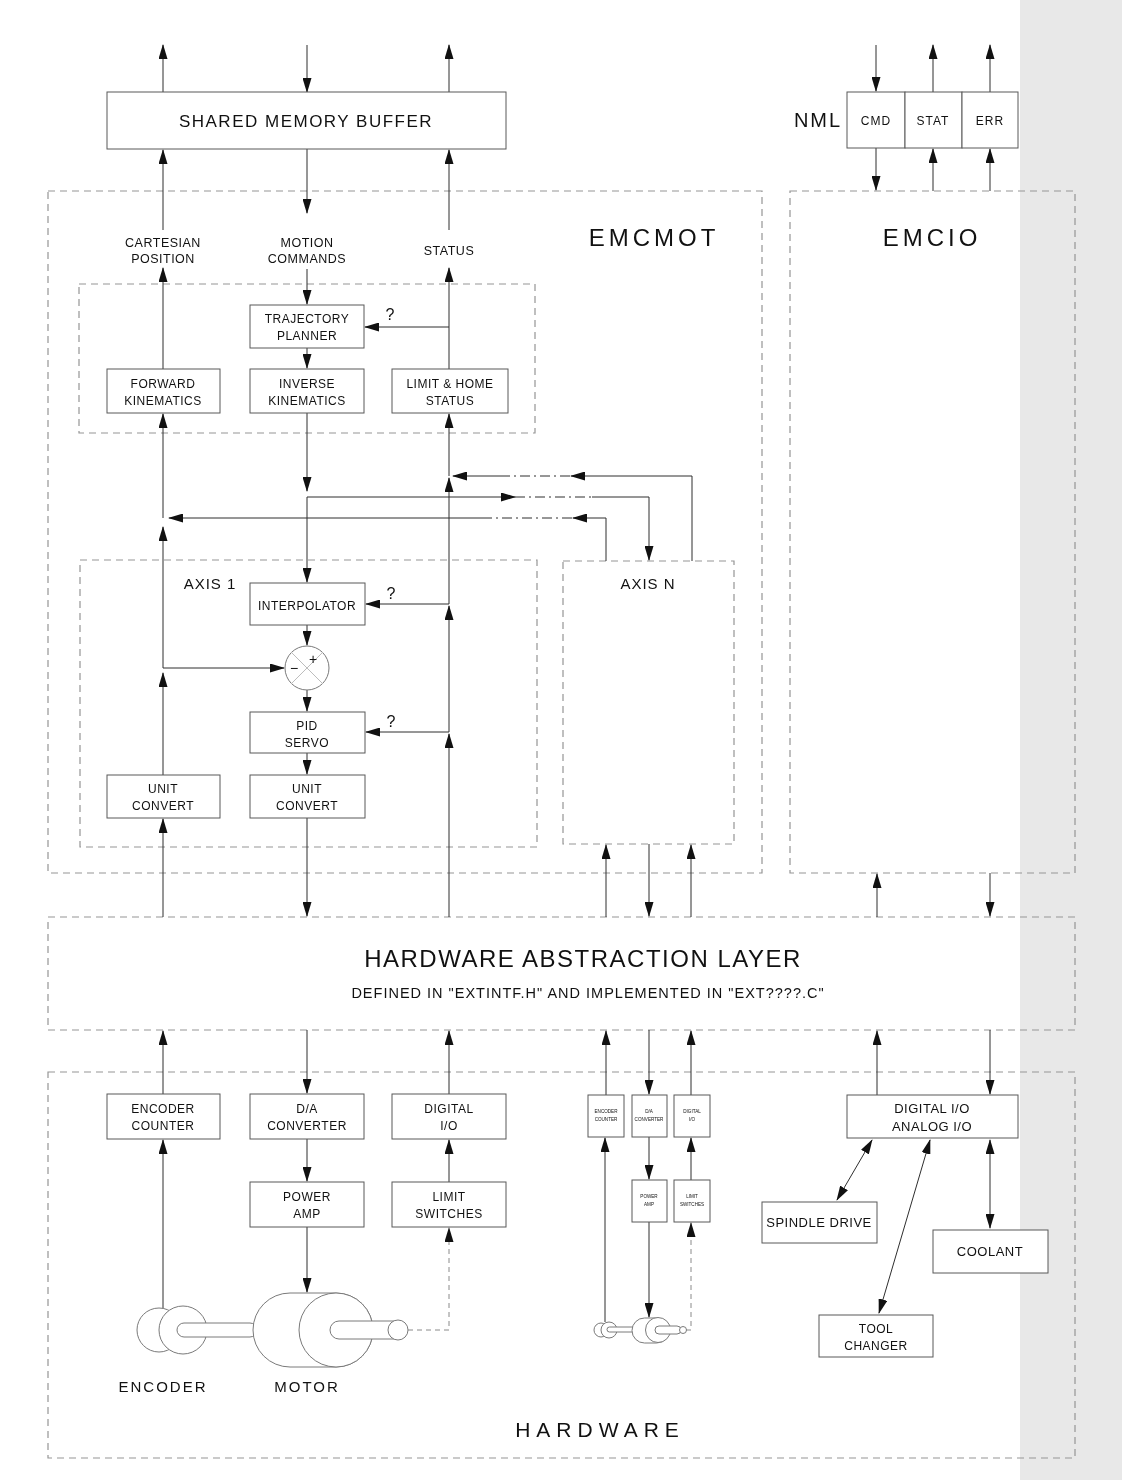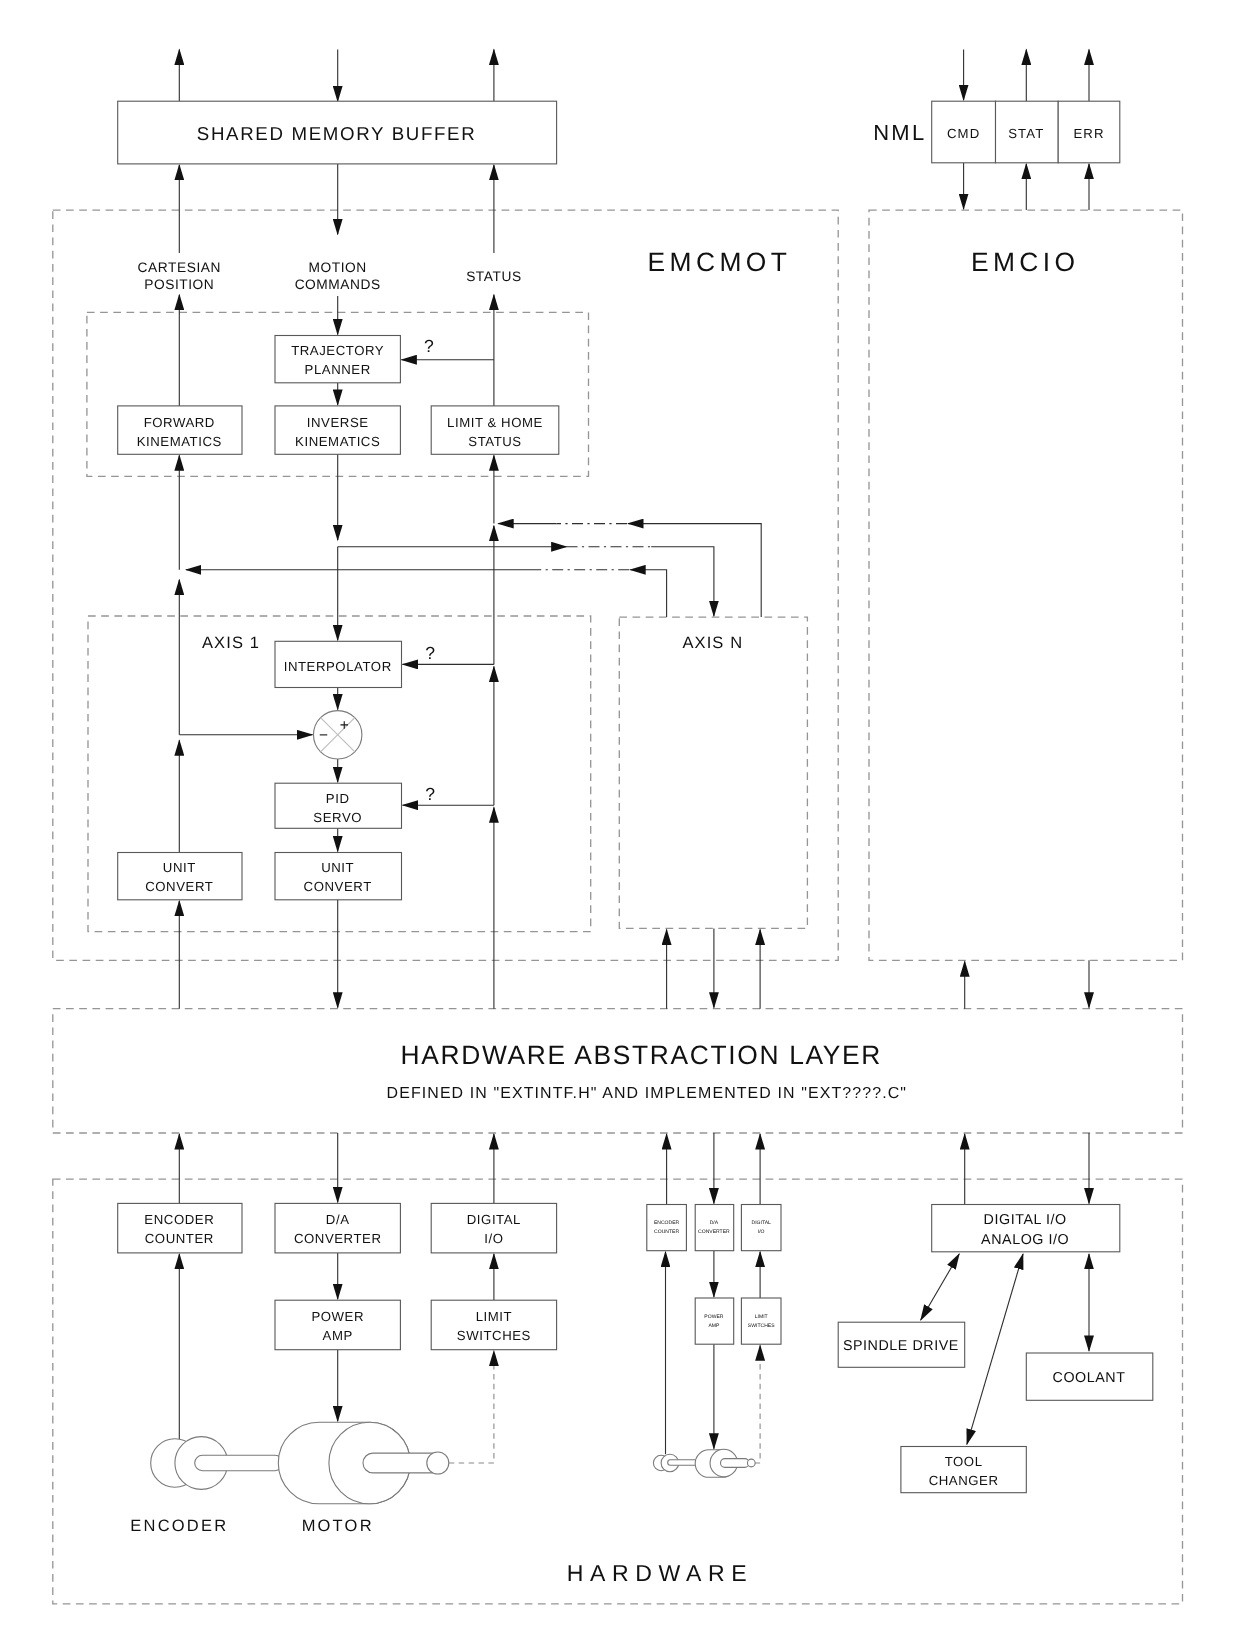--- a/index.html
+++ b/index.html
@@ -1,17 +1,17 @@
 <!DOCTYPE html>
 <html><head>
 <meta charset="utf-8">
 <style>
   html,body { margin:0; padding:0; background:#e8e8e8; }
   #page {
-    width:1122px; height:1480px; background:#ffffff; position:relative;
+    width:1020px; height:1480px; background:#ffffff; position:relative;
     font-family:"Liberation Sans", sans-serif;
   }
   svg text {
     font-family:"Liberation Sans", sans-serif;
     fill:#111111;
     text-anchor:middle;
   }
   .ln    { stroke:#2e2e2e; stroke-width:1; fill:none; }
   .lnd   { stroke:#2e2e2e; stroke-width:1; fill:none; stroke-dasharray:10 4 2 4; }
   .dashln{ stroke:#8a8a8a; stroke-width:1; fill:none; stroke-dasharray:5 4; }

